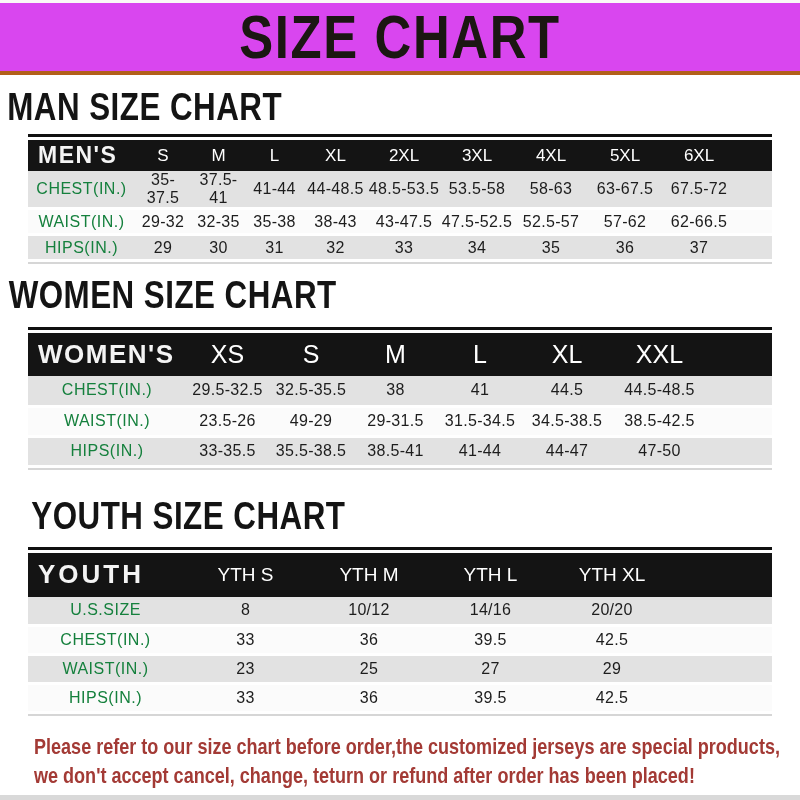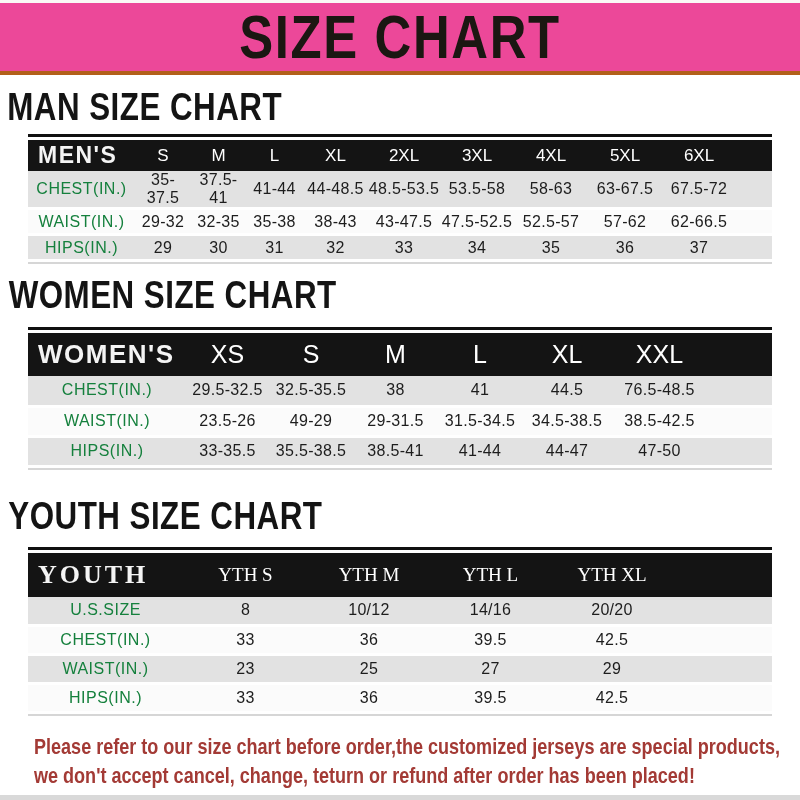--- a/index.html
+++ b/index.html
@@ -8,21 +8,21 @@
     width: 800px; height: 800px;
     background: #ffffff;
     font-family: "Liberation Sans", sans-serif;
     overflow: hidden;
     position: relative;
   }
 
   
   .banner {
     height: 75px;
-    background: #ec4899;
+    background: #d946ef;
     border-top: 3px solid #faf9f6;
     border-bottom: 4px solid #b2601a;
     display: flex; align-items: center; justify-content: center;
   }
   .banner-title {
     display: inline-block;
     font-size: 62px; font-weight: bold; color: #1b1712;
     letter-spacing: 2px; line-height: 1;
     transform: scale(0.82, 1.0);
     white-space: nowrap;
@@ -31,21 +31,21 @@
   
   .section-title { text-align: left; color: #141414; }
   .section-title span {
     display: inline-block;
     font-size: 33px; font-weight: bold; letter-spacing: 0.5px;
     transform: scale(0.95, 1.15);
     white-space: nowrap;
   }
   .st-man   { margin-top: 13px; }
   .st-women { margin-top: 12px; }
-  .st-youth { margin-top: 27px; }
+  .st-youth { margin-top: 27px; padding-left: 23px; }
 
   
   .table-wrap {
     margin: 8px 28px 0 28px;
     border-top: 3px solid #101010;
     padding-top: 3px;
     border-bottom: 2px solid #d6d6d6;
   }
   table { width: 744px; border-collapse: collapse; table-layout: fixed; }
   thead tr { background: #141414; }
@@ -67,21 +67,21 @@
   td.row-label { font-size: 16px; color: #15803d; letter-spacing: 0.5px; }
 
   .t-men thead tr   { height: 31px; }
   .t-men tbody tr   { height: 26px; }
   .t-women thead tr { height: 43px; }
   .t-women tbody tr { height: 30px; }
   .t-women th { font-size: 25px; }
   .t-women th.band-label { font-size: 26px; }
   .t-youth thead tr { height: 44px; }
   .t-youth tbody tr { height: 29px; }
-  .t-youth th { font-size: 19px; font-family: Liberation Serif, serif; }
+  .t-youth th { font-size: 19px; }
   .t-youth th.band-label { font-size: 26px; letter-spacing: 3px; }
   .tw-women { margin-top: 13px; }
   .tw-youth { margin-top: 12px; }
 
   
   .footer { margin: 16px 0 0 34px; color: #a33a35; }
   .footer .fline {
     font-size: 22px; font-weight: bold; line-height: 1.32;
     transform: scale(0.82, 1.02); transform-origin: left center;
     white-space: nowrap;
@@ -205,21 +205,21 @@
       </tr>
     </thead>
     <tbody>
       <tr class="row-gray">
         <td class="row-label">CHEST(IN.)</td>
         <td>29.5-32.5</td>
         <td>32.5-35.5</td>
         <td>38</td>
         <td>41</td>
         <td>44.5</td>
-        <td>76.5-48.5</td>
+        <td>44.5-48.5</td>
         <td></td>
       </tr>
       <tr class="row-white">
         <td class="row-label">WAIST(IN.)</td>
         <td>23.5-26</td>
         <td>49-29</td>
         <td>29-31.5</td>
         <td>31.5-34.5</td>
         <td>34.5-38.5</td>
         <td>38.5-42.5</td>

